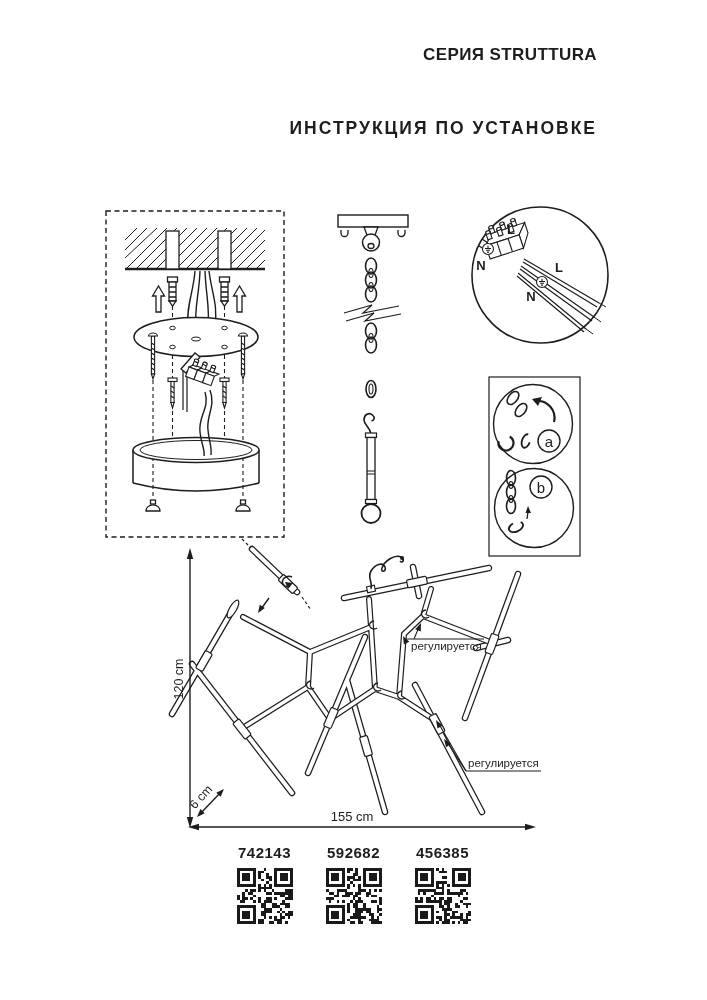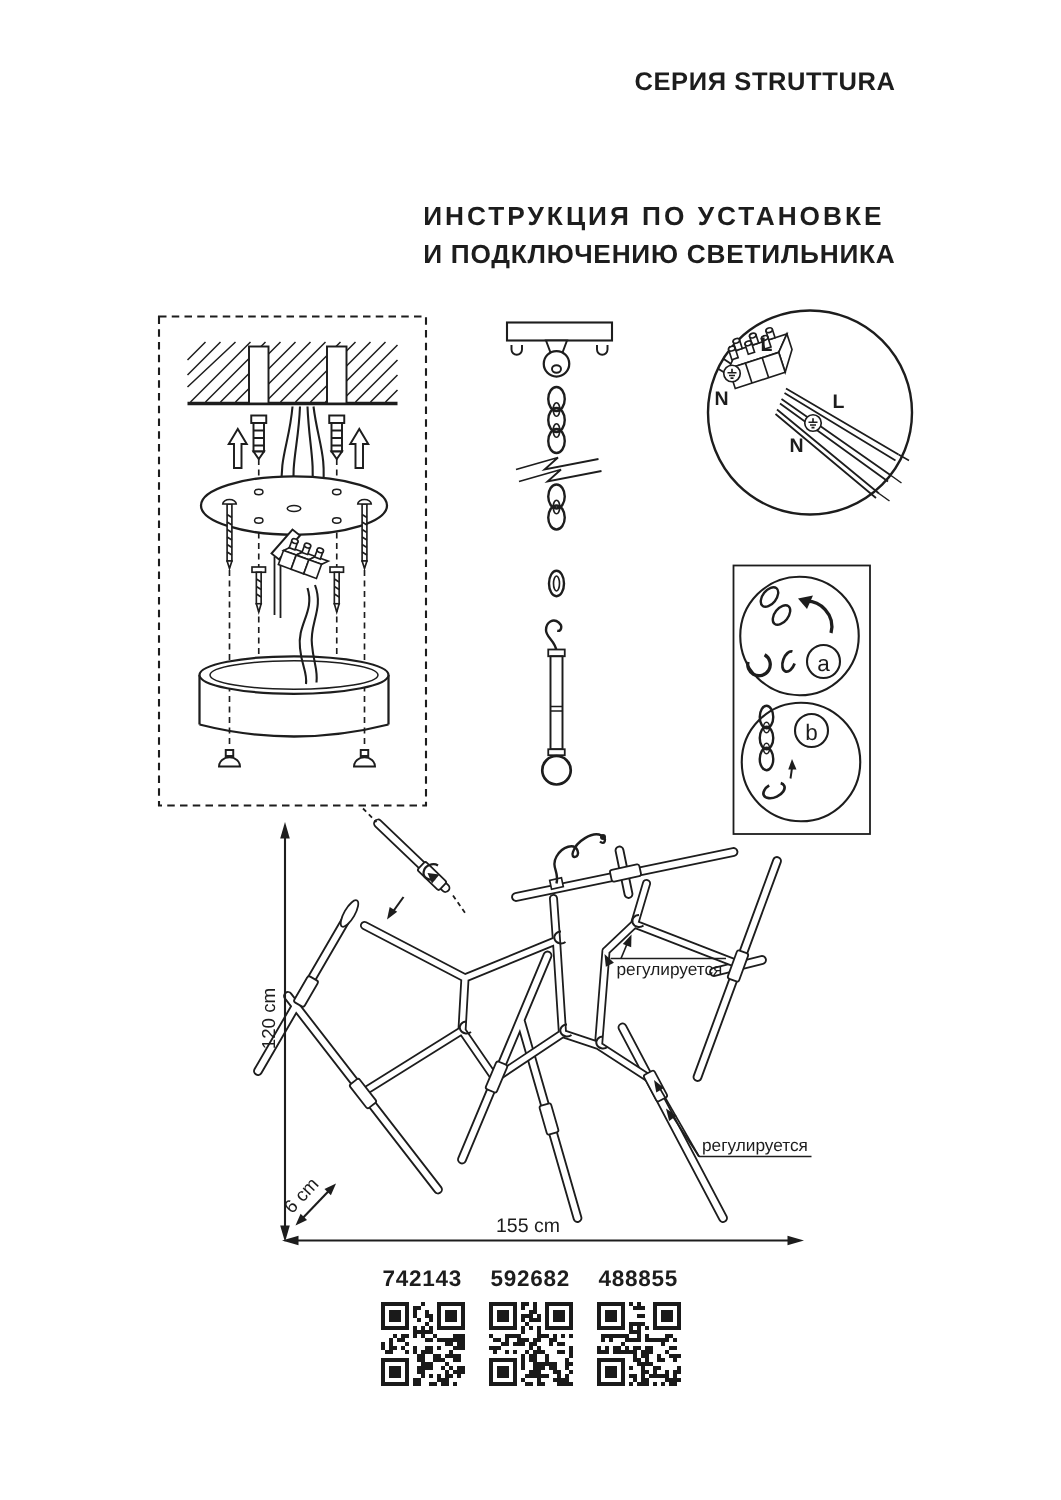--- a/index.html
+++ b/index.html
@@ -3,44 +3,43 @@
 <meta charset="utf-8">
 <style>
   html,body{margin:0;padding:0;background:#e8e8e8;}
   .page{
     position:relative;width:707px;height:1000px;margin:0 auto;
     background:#ffffff;overflow:hidden;
     font-family:"Liberation Sans", sans-serif;color:#1d1d1d;
   }
   .hdr{position:absolute;top:42px;right:110px;text-align:right;}
   .hdr .line{font-size:17px;font-weight:bold;line-height:1.55;letter-spacing:.4px;}
-  .title{position:absolute;top:132px;right:110px;}
+  .title{position:absolute;top:116px;right:110px;text-align:right;}
   .title .t1{font-size:17.5px;font-weight:bold;line-height:1.42;letter-spacing:2px;}
   .title .t2{font-size:17.5px;font-weight:bold;line-height:1.42;letter-spacing:.5px;}
   svg.diagram{position:absolute;left:0;top:0;width:707px;height:1000px;}
   svg text{font-family:"Liberation Sans", sans-serif;fill:#1d1d1d;}
   .qr-row{
     position:absolute;top:844px;left:0;width:707px;
-    display:flex;justify-content:center;gap:16px;
+    display:flex;justify-content:center;gap:33px;
   }
   .qr-item{width:56px;text-align:center;}
   .qr-label{font-size:15px;font-weight:bold;letter-spacing:.5px;margin-bottom:7px;}
   .qr-item svg{display:block;width:56px;height:56px;}
 </style>
 </head>
 <body>
 
 <div class="page">
 
   <div class="hdr">
     <div class="line">СЕРИЯ STRUTTURA</div>
   </div>
   <div class="title">
     <div class="t1">ИНСТРУКЦИЯ ПО УСТАНОВКЕ</div>
-    <div class="t2">И ПОДКЛЮЧЕНИЮ СВЕТИЛЬНИКА</div>
   </div>
 
   <svg class="diagram" viewBox="0 0 707 1000">
     <g fill="none" stroke="#1d1d1d" stroke-width="1.3">
 
       <g>
         <rect x="106" y="211" width="178" height="326" stroke-dasharray="5 3.5" stroke-width="1.4"></rect>
 
         <g stroke-width="1">
           <path d="M125,240 L137,228 M125,250 L147,228 M125,258 L157,228 M127,268 L167,228 M137,268 L177,228 M147,268 L187,228 M157,268 L197,228 M167,268 L207,228 M177,268 L217,228 M187,268 L227,228 M197,268 L237,228 M207,268 L247,228 M217,268 L257,228 M227,268 L265,230 M237,268 L265,240 M247,268 L265,250 M257,268 L265,260"></path>
@@ -355,20 +354,20 @@
           <path d="M0 0h1v1h-1zM1 0h1v1h-1zM2 0h1v1h-1zM3 0h1v1h-1zM4 0h1v1h-1zM5 0h1v1h-1zM6 0h1v1h-1zM10 0h1v1h-1zM14 0h1v1h-1zM15 0h1v1h-1zM16 0h1v1h-1zM17 0h1v1h-1zM18 0h1v1h-1zM19 0h1v1h-1zM20 0h1v1h-1zM0 1h1v1h-1zM6 1h1v1h-1zM8 1h1v1h-1zM9 1h1v1h-1zM14 1h1v1h-1zM20 1h1v1h-1zM0 2h1v1h-1zM2 2h1v1h-1zM3 2h1v1h-1zM4 2h1v1h-1zM6 2h1v1h-1zM8 2h1v1h-1zM11 2h1v1h-1zM14 2h1v1h-1zM16 2h1v1h-1zM17 2h1v1h-1zM18 2h1v1h-1zM20 2h1v1h-1zM0 3h1v1h-1zM2 3h1v1h-1zM3 3h1v1h-1zM4 3h1v1h-1zM6 3h1v1h-1zM8 3h1v1h-1zM11 3h1v1h-1zM12 3h1v1h-1zM14 3h1v1h-1zM16 3h1v1h-1zM17 3h1v1h-1zM18 3h1v1h-1zM20 3h1v1h-1zM0 4h1v1h-1zM2 4h1v1h-1zM3 4h1v1h-1zM4 4h1v1h-1zM6 4h1v1h-1zM9 4h1v1h-1zM12 4h1v1h-1zM14 4h1v1h-1zM16 4h1v1h-1zM17 4h1v1h-1zM18 4h1v1h-1zM20 4h1v1h-1zM0 5h1v1h-1zM6 5h1v1h-1zM11 5h1v1h-1zM14 5h1v1h-1zM20 5h1v1h-1zM0 6h1v1h-1zM1 6h1v1h-1zM2 6h1v1h-1zM3 6h1v1h-1zM4 6h1v1h-1zM5 6h1v1h-1zM6 6h1v1h-1zM8 6h1v1h-1zM10 6h1v1h-1zM12 6h1v1h-1zM14 6h1v1h-1zM15 6h1v1h-1zM16 6h1v1h-1zM17 6h1v1h-1zM18 6h1v1h-1zM19 6h1v1h-1zM20 6h1v1h-1zM8 7h1v1h-1zM9 7h1v1h-1zM10 7h1v1h-1zM11 7h1v1h-1zM12 7h1v1h-1zM3 8h1v1h-1zM5 8h1v1h-1zM6 8h1v1h-1zM8 8h1v1h-1zM10 8h1v1h-1zM13 8h1v1h-1zM18 8h1v1h-1zM19 8h1v1h-1zM20 8h1v1h-1zM2 9h1v1h-1zM4 9h1v1h-1zM5 9h1v1h-1zM11 9h1v1h-1zM12 9h1v1h-1zM14 9h1v1h-1zM15 9h1v1h-1zM16 9h1v1h-1zM17 9h1v1h-1zM18 9h1v1h-1zM19 9h1v1h-1zM20 9h1v1h-1zM0 10h1v1h-1zM2 10h1v1h-1zM6 10h1v1h-1zM16 10h1v1h-1zM17 10h1v1h-1zM19 10h1v1h-1zM20 10h1v1h-1zM0 11h1v1h-1zM2 11h1v1h-1zM3 11h1v1h-1zM5 11h1v1h-1zM8 11h1v1h-1zM11 11h1v1h-1zM12 11h1v1h-1zM14 11h1v1h-1zM18 11h1v1h-1zM19 11h1v1h-1zM20 11h1v1h-1zM1 12h1v1h-1zM2 12h1v1h-1zM6 12h1v1h-1zM8 12h1v1h-1zM10 12h1v1h-1zM11 12h1v1h-1zM12 12h1v1h-1zM17 12h1v1h-1zM9 13h1v1h-1zM10 13h1v1h-1zM13 13h1v1h-1zM14 13h1v1h-1zM16 13h1v1h-1zM17 13h1v1h-1zM18 13h1v1h-1zM19 13h1v1h-1zM0 14h1v1h-1zM1 14h1v1h-1zM2 14h1v1h-1zM3 14h1v1h-1zM4 14h1v1h-1zM5 14h1v1h-1zM6 14h1v1h-1zM9 14h1v1h-1zM10 14h1v1h-1zM13 14h1v1h-1zM14 14h1v1h-1zM15 14h1v1h-1zM18 14h1v1h-1zM19 14h1v1h-1zM0 15h1v1h-1zM6 15h1v1h-1zM10 15h1v1h-1zM11 15h1v1h-1zM12 15h1v1h-1zM16 15h1v1h-1zM0 16h1v1h-1zM2 16h1v1h-1zM3 16h1v1h-1zM4 16h1v1h-1zM6 16h1v1h-1zM9 16h1v1h-1zM10 16h1v1h-1zM11 16h1v1h-1zM12 16h1v1h-1zM15 16h1v1h-1zM17 16h1v1h-1zM19 16h1v1h-1zM20 16h1v1h-1zM0 17h1v1h-1zM2 17h1v1h-1zM3 17h1v1h-1zM4 17h1v1h-1zM6 17h1v1h-1zM9 17h1v1h-1zM10 17h1v1h-1zM16 17h1v1h-1zM18 17h1v1h-1zM19 17h1v1h-1zM20 17h1v1h-1zM0 18h1v1h-1zM2 18h1v1h-1zM3 18h1v1h-1zM4 18h1v1h-1zM6 18h1v1h-1zM10 18h1v1h-1zM12 18h1v1h-1zM14 18h1v1h-1zM16 18h1v1h-1zM17 18h1v1h-1zM19 18h1v1h-1zM0 19h1v1h-1zM6 19h1v1h-1zM8 19h1v1h-1zM9 19h1v1h-1zM14 19h1v1h-1zM15 19h1v1h-1zM16 19h1v1h-1zM0 20h1v1h-1zM1 20h1v1h-1zM2 20h1v1h-1zM3 20h1v1h-1zM4 20h1v1h-1zM5 20h1v1h-1zM6 20h1v1h-1zM8 20h1v1h-1zM9 20h1v1h-1zM12 20h1v1h-1zM13 20h1v1h-1zM15 20h1v1h-1zM16 20h1v1h-1zM18 20h1v1h-1z" fill="#1a1a1a"></path>
         </svg>
     </div>
     <div class="qr-item">
       <div class="qr-label">592682</div>
       <svg viewBox="0 0 21 21" shape-rendering="crispEdges">
           <path d="M0 0h1v1h-1zM1 0h1v1h-1zM2 0h1v1h-1zM3 0h1v1h-1zM4 0h1v1h-1zM5 0h1v1h-1zM6 0h1v1h-1zM8 0h1v1h-1zM9 0h1v1h-1zM11 0h1v1h-1zM14 0h1v1h-1zM15 0h1v1h-1zM16 0h1v1h-1zM17 0h1v1h-1zM18 0h1v1h-1zM19 0h1v1h-1zM20 0h1v1h-1zM0 1h1v1h-1zM6 1h1v1h-1zM8 1h1v1h-1zM11 1h1v1h-1zM14 1h1v1h-1zM20 1h1v1h-1zM0 2h1v1h-1zM2 2h1v1h-1zM3 2h1v1h-1zM4 2h1v1h-1zM6 2h1v1h-1zM10 2h1v1h-1zM11 2h1v1h-1zM14 2h1v1h-1zM16 2h1v1h-1zM17 2h1v1h-1zM18 2h1v1h-1zM20 2h1v1h-1zM0 3h1v1h-1zM2 3h1v1h-1zM3 3h1v1h-1zM4 3h1v1h-1zM6 3h1v1h-1zM8 3h1v1h-1zM9 3h1v1h-1zM10 3h1v1h-1zM12 3h1v1h-1zM14 3h1v1h-1zM16 3h1v1h-1zM17 3h1v1h-1zM18 3h1v1h-1zM20 3h1v1h-1zM0 4h1v1h-1zM2 4h1v1h-1zM3 4h1v1h-1zM4 4h1v1h-1zM6 4h1v1h-1zM8 4h1v1h-1zM10 4h1v1h-1zM11 4h1v1h-1zM12 4h1v1h-1zM14 4h1v1h-1zM16 4h1v1h-1zM17 4h1v1h-1zM18 4h1v1h-1zM20 4h1v1h-1zM0 5h1v1h-1zM6 5h1v1h-1zM9 5h1v1h-1zM14 5h1v1h-1zM20 5h1v1h-1zM0 6h1v1h-1zM1 6h1v1h-1zM2 6h1v1h-1zM3 6h1v1h-1zM4 6h1v1h-1zM5 6h1v1h-1zM6 6h1v1h-1zM8 6h1v1h-1zM10 6h1v1h-1zM12 6h1v1h-1zM14 6h1v1h-1zM15 6h1v1h-1zM16 6h1v1h-1zM17 6h1v1h-1zM18 6h1v1h-1zM19 6h1v1h-1zM20 6h1v1h-1zM8 7h1v1h-1zM12 7h1v1h-1zM0 8h1v1h-1zM4 8h1v1h-1zM5 8h1v1h-1zM6 8h1v1h-1zM7 8h1v1h-1zM12 8h1v1h-1zM13 8h1v1h-1zM14 8h1v1h-1zM16 8h1v1h-1zM18 8h1v1h-1zM20 8h1v1h-1zM1 9h1v1h-1zM2 9h1v1h-1zM4 9h1v1h-1zM7 9h1v1h-1zM8 9h1v1h-1zM9 9h1v1h-1zM11 9h1v1h-1zM12 9h1v1h-1zM15 9h1v1h-1zM16 9h1v1h-1zM3 10h1v1h-1zM4 10h1v1h-1zM6 10h1v1h-1zM7 10h1v1h-1zM8 10h1v1h-1zM10 10h1v1h-1zM11 10h1v1h-1zM15 10h1v1h-1zM17 10h1v1h-1zM18 10h1v1h-1zM0 11h1v1h-1zM1 11h1v1h-1zM2 11h1v1h-1zM10 11h1v1h-1zM12 11h1v1h-1zM20 11h1v1h-1zM1 12h1v1h-1zM4 12h1v1h-1zM6 12h1v1h-1zM9 12h1v1h-1zM11 12h1v1h-1zM12 12h1v1h-1zM13 12h1v1h-1zM17 12h1v1h-1zM18 12h1v1h-1zM20 12h1v1h-1zM8 13h1v1h-1zM10 13h1v1h-1zM11 13h1v1h-1zM14 13h1v1h-1zM20 13h1v1h-1zM0 14h1v1h-1zM1 14h1v1h-1zM2 14h1v1h-1zM3 14h1v1h-1zM4 14h1v1h-1zM5 14h1v1h-1zM6 14h1v1h-1zM8 14h1v1h-1zM10 14h1v1h-1zM11 14h1v1h-1zM14 14h1v1h-1zM19 14h1v1h-1zM0 15h1v1h-1zM6 15h1v1h-1zM8 15h1v1h-1zM11 15h1v1h-1zM12 15h1v1h-1zM13 15h1v1h-1zM14 15h1v1h-1zM15 15h1v1h-1zM16 15h1v1h-1zM19 15h1v1h-1zM20 15h1v1h-1zM0 16h1v1h-1zM2 16h1v1h-1zM3 16h1v1h-1zM4 16h1v1h-1zM6 16h1v1h-1zM8 16h1v1h-1zM11 16h1v1h-1zM12 16h1v1h-1zM13 16h1v1h-1zM15 16h1v1h-1zM16 16h1v1h-1zM19 16h1v1h-1zM0 17h1v1h-1zM2 17h1v1h-1zM3 17h1v1h-1zM4 17h1v1h-1zM6 17h1v1h-1zM10 17h1v1h-1zM11 17h1v1h-1zM12 17h1v1h-1zM16 17h1v1h-1zM17 17h1v1h-1zM20 17h1v1h-1zM0 18h1v1h-1zM2 18h1v1h-1zM3 18h1v1h-1zM4 18h1v1h-1zM6 18h1v1h-1zM9 18h1v1h-1zM10 18h1v1h-1zM11 18h1v1h-1zM12 18h1v1h-1zM13 18h1v1h-1zM14 18h1v1h-1zM17 18h1v1h-1zM19 18h1v1h-1zM0 19h1v1h-1zM6 19h1v1h-1zM8 19h1v1h-1zM12 19h1v1h-1zM16 19h1v1h-1zM17 19h1v1h-1zM18 19h1v1h-1zM19 19h1v1h-1zM0 20h1v1h-1zM1 20h1v1h-1zM2 20h1v1h-1zM3 20h1v1h-1zM4 20h1v1h-1zM5 20h1v1h-1zM6 20h1v1h-1zM9 20h1v1h-1zM10 20h1v1h-1zM12 20h1v1h-1zM13 20h1v1h-1zM17 20h1v1h-1zM18 20h1v1h-1zM19 20h1v1h-1zM20 20h1v1h-1z" fill="#1a1a1a"></path>
         </svg>
     </div>
     <div class="qr-item">
-      <div class="qr-label">488855</div>
+      <div class="qr-label">456385</div>
       <svg viewBox="0 0 21 21" shape-rendering="crispEdges">
           <path d="M0 0h1v1h-1zM1 0h1v1h-1zM2 0h1v1h-1zM3 0h1v1h-1zM4 0h1v1h-1zM5 0h1v1h-1zM6 0h1v1h-1zM8 0h1v1h-1zM10 0h1v1h-1zM14 0h1v1h-1zM15 0h1v1h-1zM16 0h1v1h-1zM17 0h1v1h-1zM18 0h1v1h-1zM19 0h1v1h-1zM20 0h1v1h-1zM0 1h1v1h-1zM6 1h1v1h-1zM9 1h1v1h-1zM10 1h1v1h-1zM11 1h1v1h-1zM14 1h1v1h-1zM20 1h1v1h-1zM0 2h1v1h-1zM2 2h1v1h-1zM3 2h1v1h-1zM4 2h1v1h-1zM6 2h1v1h-1zM14 2h1v1h-1zM16 2h1v1h-1zM17 2h1v1h-1zM18 2h1v1h-1zM20 2h1v1h-1zM0 3h1v1h-1zM2 3h1v1h-1zM3 3h1v1h-1zM4 3h1v1h-1zM6 3h1v1h-1zM10 3h1v1h-1zM11 3h1v1h-1zM14 3h1v1h-1zM16 3h1v1h-1zM17 3h1v1h-1zM18 3h1v1h-1zM20 3h1v1h-1zM0 4h1v1h-1zM2 4h1v1h-1zM3 4h1v1h-1zM4 4h1v1h-1zM6 4h1v1h-1zM14 4h1v1h-1zM16 4h1v1h-1zM17 4h1v1h-1zM18 4h1v1h-1zM20 4h1v1h-1zM0 5h1v1h-1zM6 5h1v1h-1zM8 5h1v1h-1zM9 5h1v1h-1zM10 5h1v1h-1zM11 5h1v1h-1zM14 5h1v1h-1zM20 5h1v1h-1zM0 6h1v1h-1zM1 6h1v1h-1zM2 6h1v1h-1zM3 6h1v1h-1zM4 6h1v1h-1zM5 6h1v1h-1zM6 6h1v1h-1zM8 6h1v1h-1zM10 6h1v1h-1zM12 6h1v1h-1zM14 6h1v1h-1zM15 6h1v1h-1zM16 6h1v1h-1zM17 6h1v1h-1zM18 6h1v1h-1zM19 6h1v1h-1zM20 6h1v1h-1zM8 7h1v1h-1zM9 7h1v1h-1zM10 7h1v1h-1zM1 8h1v1h-1zM2 8h1v1h-1zM3 8h1v1h-1zM4 8h1v1h-1zM5 8h1v1h-1zM6 8h1v1h-1zM7 8h1v1h-1zM10 8h1v1h-1zM12 8h1v1h-1zM17 8h1v1h-1zM18 8h1v1h-1zM1 9h1v1h-1zM3 9h1v1h-1zM7 9h1v1h-1zM8 9h1v1h-1zM9 9h1v1h-1zM10 9h1v1h-1zM12 9h1v1h-1zM13 9h1v1h-1zM14 9h1v1h-1zM15 9h1v1h-1zM16 9h1v1h-1zM17 9h1v1h-1zM19 9h1v1h-1zM6 10h1v1h-1zM16 10h1v1h-1zM0 11h1v1h-1zM2 11h1v1h-1zM4 11h1v1h-1zM5 11h1v1h-1zM7 11h1v1h-1zM9 11h1v1h-1zM10 11h1v1h-1zM12 11h1v1h-1zM13 11h1v1h-1zM18 11h1v1h-1zM19 11h1v1h-1zM0 12h1v1h-1zM1 12h1v1h-1zM2 12h1v1h-1zM4 12h1v1h-1zM5 12h1v1h-1zM6 12h1v1h-1zM7 12h1v1h-1zM8 12h1v1h-1zM9 12h1v1h-1zM11 12h1v1h-1zM12 12h1v1h-1zM13 12h1v1h-1zM17 12h1v1h-1zM9 13h1v1h-1zM11 13h1v1h-1zM12 13h1v1h-1zM15 13h1v1h-1zM18 13h1v1h-1zM19 13h1v1h-1zM20 13h1v1h-1zM0 14h1v1h-1zM1 14h1v1h-1zM2 14h1v1h-1zM3 14h1v1h-1zM4 14h1v1h-1zM5 14h1v1h-1zM6 14h1v1h-1zM9 14h1v1h-1zM10 14h1v1h-1zM12 14h1v1h-1zM15 14h1v1h-1zM16 14h1v1h-1zM19 14h1v1h-1zM0 15h1v1h-1zM6 15h1v1h-1zM10 15h1v1h-1zM11 15h1v1h-1zM12 15h1v1h-1zM13 15h1v1h-1zM0 16h1v1h-1zM2 16h1v1h-1zM3 16h1v1h-1zM4 16h1v1h-1zM6 16h1v1h-1zM8 16h1v1h-1zM11 16h1v1h-1zM14 16h1v1h-1zM15 16h1v1h-1zM20 16h1v1h-1zM0 17h1v1h-1zM2 17h1v1h-1zM3 17h1v1h-1zM4 17h1v1h-1zM6 17h1v1h-1zM11 17h1v1h-1zM12 17h1v1h-1zM14 17h1v1h-1zM17 17h1v1h-1zM19 17h1v1h-1zM20 17h1v1h-1zM0 18h1v1h-1zM2 18h1v1h-1zM3 18h1v1h-1zM4 18h1v1h-1zM6 18h1v1h-1zM8 18h1v1h-1zM9 18h1v1h-1zM11 18h1v1h-1zM13 18h1v1h-1zM14 18h1v1h-1zM15 18h1v1h-1zM16 18h1v1h-1zM17 18h1v1h-1zM19 18h1v1h-1zM0 19h1v1h-1zM6 19h1v1h-1zM9 19h1v1h-1zM11 19h1v1h-1zM12 19h1v1h-1zM17 19h1v1h-1zM18 19h1v1h-1zM19 19h1v1h-1zM20 19h1v1h-1zM0 20h1v1h-1zM1 20h1v1h-1zM2 20h1v1h-1zM3 20h1v1h-1zM4 20h1v1h-1zM5 20h1v1h-1zM6 20h1v1h-1zM8 20h1v1h-1zM10 20h1v1h-1zM11 20h1v1h-1zM12 20h1v1h-1zM14 20h1v1h-1zM16 20h1v1h-1zM18 20h1v1h-1zM19 20h1v1h-1z" fill="#1a1a1a"></path>
         </svg>
     </div>
   </div>
 
 </div>
 
 </body></html>

